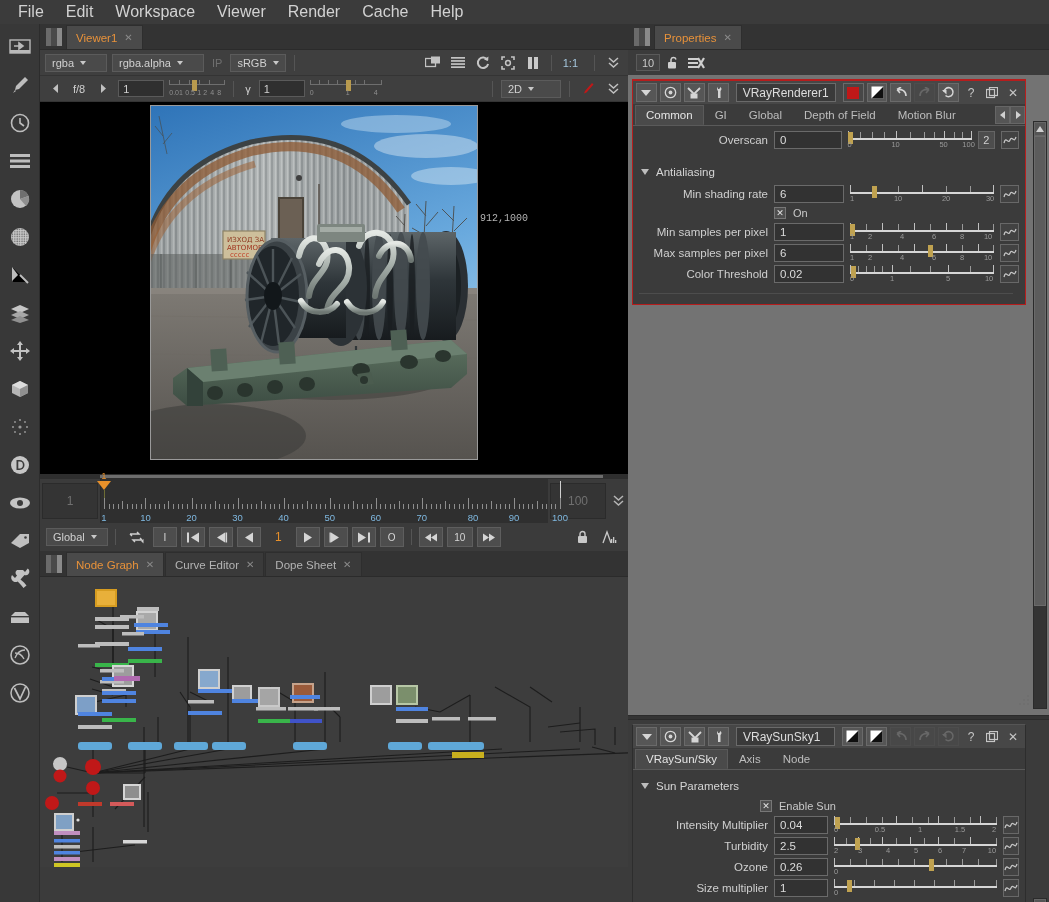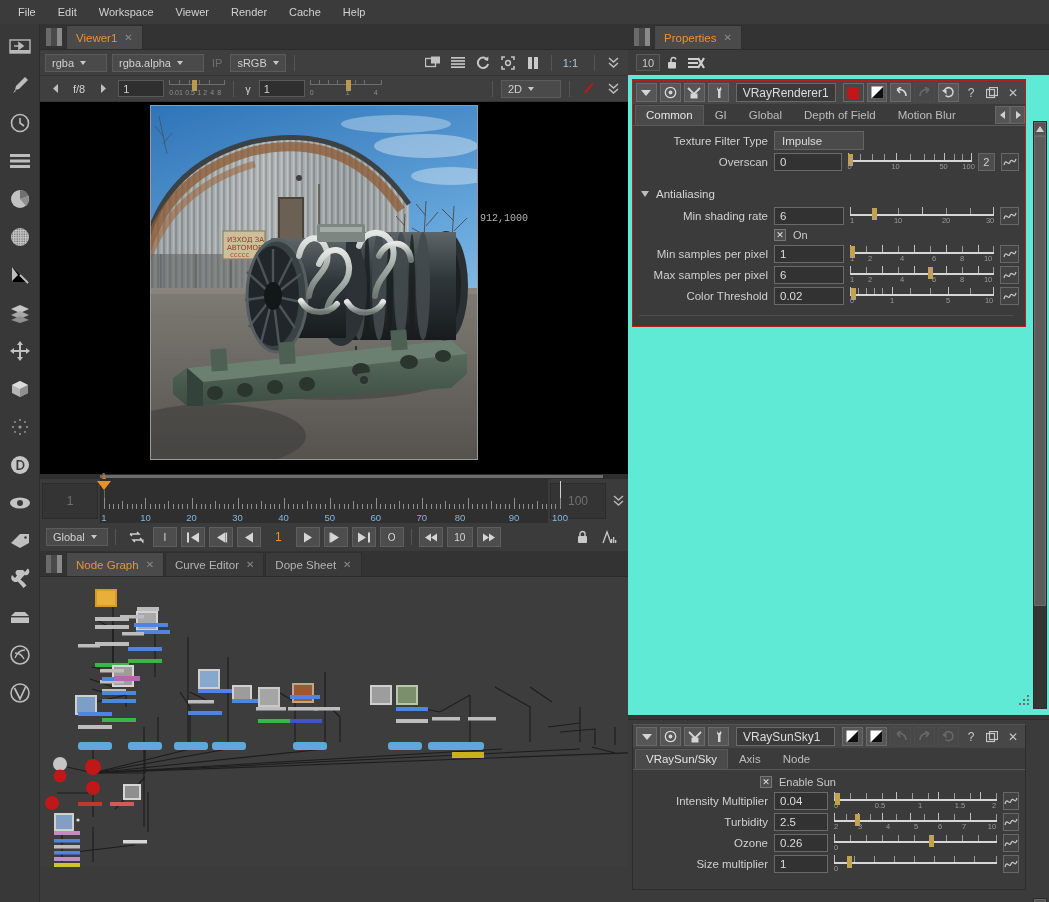--- a/index.html
+++ b/index.html
@@ -8,21 +8,21 @@
     background:#3a3a3a;
     font-family:"Liberation Sans", sans-serif;
     font-size:11px;
     color:#c8c8c8;
     -webkit-font-smoothing:antialiased;
   }
   .app { position:relative; width:1049px; height:902px; background:#3b3b3b; }
 
   
   .menubar { height:24px; background:#3b3b3b; display:flex; align-items:center; padding-left:8px; gap:2px; }
-  .menubar .mi { padding:3px 10px; font-size:11px; color:#d2d2d2; cursor:default; }
+  .menubar .mi { padding:3px 10px; font-size:16px; color:#d2d2d2; cursor:default; }
 
   
   .rail { position:absolute; left:0; top:24px; width:40px; height:878px; background:#383838; border-right:1px solid #2c2c2c;
           display:flex; flex-direction:column; align-items:center; padding-top:6px; gap:4px; }
   .rail .t { width:34px; height:34px; display:flex; align-items:center; justify-content:center; }
   .rail .t svg { display:block; }
 
   
   .leftcol { position:absolute; left:40px; top:24px; width:588px; height:878px; background:#3b3b3b; }
 
@@ -84,21 +84,21 @@
   .tbtn { min-width:24px; height:20px; background:#4d4d4d; border:1px solid #5e5e5e;
           display:flex; align-items:center; justify-content:center; color:#d5d5d5; font-size:10px; padding:0 4px;}
   .tbtn.ghost { background:transparent; border:none; }
   .curframe { color:#e8902a; font-size:12px; padding:0 10px; }
 
   
   .nodegraph { position:relative; background:#3d3d3d; height:290px; overflow:hidden; }
 
   
   .rightcol { position:absolute; left:628px; top:24px; width:421px; height:878px; background:#3b3b3b; }
-  .propbody { position:relative; background:#5eead4; height:640px; padding:4px 4px 0 4px; }
+  .propbody { position:relative; background:#737373; height:640px; padding:4px 4px 0 4px; }
 
   .propTopbar { height:25px; display:flex; align-items:center; gap:6px; padding:0 8px; background:#3b3b3b;}
   .pill { height:17px; min-width:24px; background:#424242; border:1px solid #5a5a5a;
           display:flex; align-items:center; justify-content:center; color:#c9c9c9; font-size:11px; padding:0 5px;}
 
   .nodepanel { border-top:2px solid #b61d1d; border-left:1px solid #b61d1d; border-right:1px solid #b61d1d;
                border-bottom:1px solid #b61d1d; background:#3b3b3b; }
   .nodepanel.plain { border:1px solid #2d2d2d; border-top:1px solid #555;}
   .nodehdr { height:23px; display:flex; align-items:center; gap:3px; background:#474747; padding:1px 3px; }
   .nhbtn { width:21px; height:19px; background:#565656; border:1px solid #6a6a6a;
@@ -736,21 +736,21 @@
             </div>
           <div id="rulerlabels">
               <div class="rl" style="left: 3px;">1</div>
               <div class="rl" style="left: 44.4545px;">10</div>
               <div class="rl" style="left: 90.5152px;">20</div>
               <div class="rl" style="left: 136.576px;">30</div>
               <div class="rl" style="left: 182.636px;">40</div>
               <div class="rl" style="left: 228.697px;">50</div>
               <div class="rl" style="left: 274.758px;">60</div>
               <div class="rl" style="left: 320.818px;">70</div>
-              <div class="rl" style="left: 359px; text-align: center;">80</div>
+              <div class="rl" style="left: 372px; text-align: center;">80</div>
               <div class="rl" style="left: 412.939px;">90</div>
               <div class="rl" style="left: 459px;">100</div>
             </div>
         </div>
         <div class="tl-endbox">100</div>
         <div style="width:20px;display:flex;align-items:center;justify-content:center;">
           <svg width="13" height="14" viewBox="0 0 13 14">
               <path d="M2 2l4.5 4L11 2M2 7l4.5 4L11 7" stroke="#b5b5b5" stroke-width="1.5" fill="none"></path>
             </svg>
         </div>
@@ -1119,27 +1119,20 @@
           <div class="ptabarrow">
             <svg width="6" height="8" viewBox="0 0 6 8">
                 <path d="M1 0 L6 4 L1 8 Z" fill="#d0d0d0"></path>
               </svg>
           </div>
         </div>
 
         <div style="padding:2px 6px 10px 0;">
 
 
-          <div class="prow">
-            <div class="plabel">Texture Filter Type</div>
-            <div class="pcombo" style="width:90px">
-              <span>Impulse</span>
-              <span class="car"></span>
-            </div>
-          </div>
 
 
           <div class="prow">
             <div class="plabel">Overscan</div>
             <div class="pfield" style="width:74px">0</div>
             <div class="sld" style="width:124px;flex:none">
               <div class="bar"></div>
               <div class="tbig" style="left:0"></div>
                 <div class="t" style="left:12px"></div>
                 <div class="t" style="left:24px"></div>
@@ -1384,20 +1377,24 @@
           <div class="nhicon">✕</div>
         </div>
 
         <div class="ptabs">
           <div class="ptab active">VRaySun/Sky</div>
           <div class="ptab">Axis</div>
           <div class="ptab">Node</div>
         </div>
 
         <div style="padding:2px 6px 6px 0;">
+          <div class="psec">
+            <span class="caret"></span>
+            <span>Sun Parameters</span>
+          </div>
 
           <div class="chkrow" style="padding-left:127px">
             <span class="chk">✕</span>
             <span>Enable Sun</span>
           </div>
 
           <div class="prow">
             <div class="plabel">Intensity Multiplier</div>
             <div class="pfield" style="width:74px">0.04</div>
             <div class="sld" style="width:163px;flex:none">

